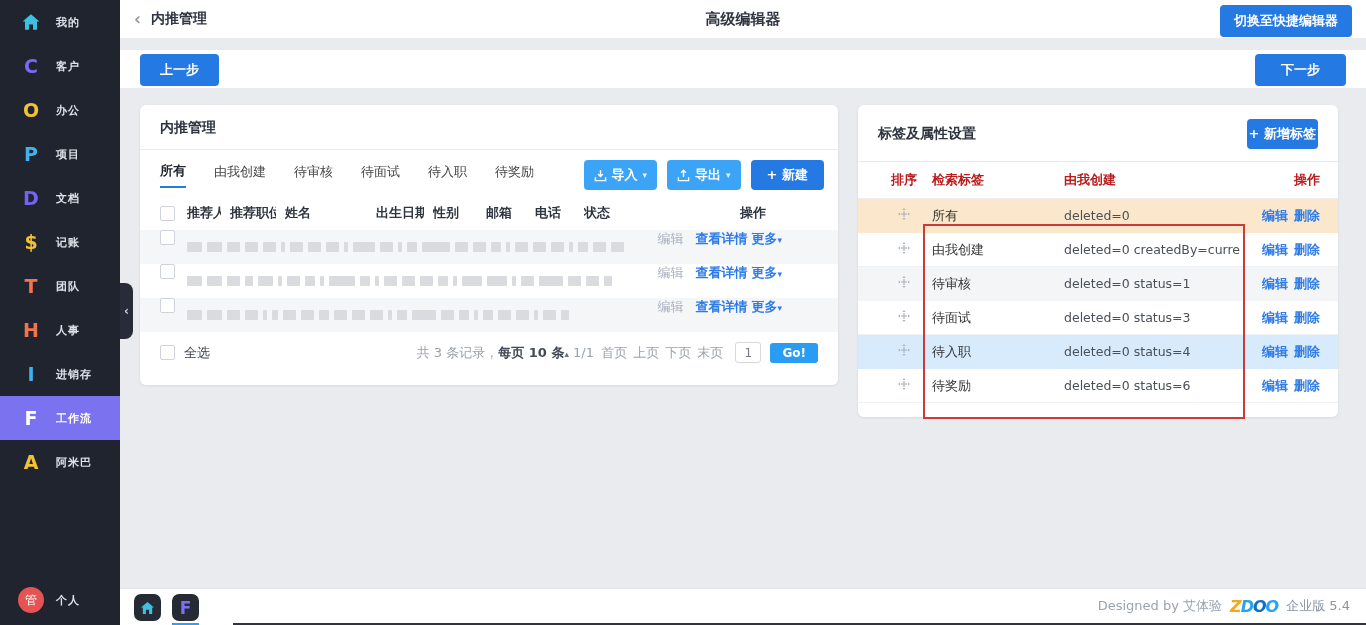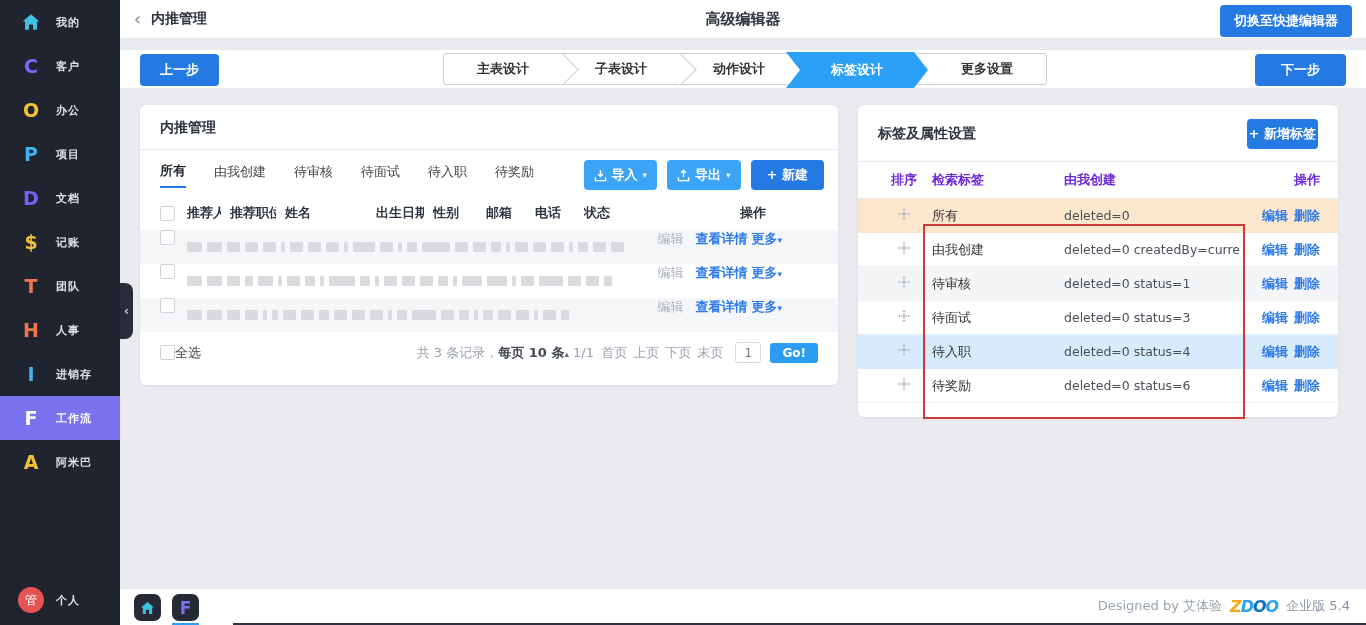--- a/index.html
+++ b/index.html
@@ -76,32 +76,32 @@
   .lrow { display:flex; height:34px; padding:0 20px; }
   .lrow.stripe { background:#f5f6f8; }
   .lrow .chk { margin-right:12px; }
   .blocks { display:flex; align-items:center; gap:5px; width:460px; overflow:hidden; flex:none; }
   .blk { height:10px; background:#d9dbdf; border-radius:1px; flex:none; }
   .row-actions { flex:1; text-align:right; padding-right:36px; white-space:nowrap; }
   .lnk-gray { color:#a7afbd; margin-right:8px; cursor:pointer; }
   .lnk-blue { color:#2f7ce8; font-weight:bold; cursor:pointer; margin-left:4px; }
   .lnk-blue .caret { font-size:9px; }
   .list-footer { display:flex; align-items:center; padding:10px 20px; }
-  .select-all { display:flex; align-items:center; color:#3a4049; }
+  .select-all { display:flex; align-items:center; gap:9px; color:#3a4049; }
   .pager { flex:1; text-align:right; color:#9aa2ae; font-size:13px; white-space:nowrap; }
   .pager b { color:#434a55; }
   .pager .caret-up { font-size:9px; color:#6b7280; }
   .pager .nav-link { color:#9aa2ae; margin:0 3px; cursor:pointer; }
   .page-input { width:26px; height:21px; border:1px solid #d5d9df; border-radius:3px; text-align:center;
     color:#778; font-size:12px; margin:0 5px; font-family:inherit; }
   .go-btn { background:#2b9cf3; color:#fff; border:none; border-radius:3px; font-weight:bold;
     font-size:12px; padding:3px 12px; cursor:pointer; font-family:inherit; }
 
   
-  .tag-header { display:flex; align-items:center; padding:9px 18px; font-weight:bold; color:#6d28d9;
+  .tag-header { display:flex; align-items:center; padding:9px 18px; font-weight:bold; color:#b91c1c;
     border-bottom:1px solid #eceef1; }
   .tcol-sort { width:56px; text-align:center; flex:none; }
   .tcol-label { width:132px; flex:none; }
   .tcol-cond { flex:1; overflow:hidden; white-space:nowrap; }
   .tcol-op { width:80px; text-align:right; flex:none; }
   .trow { display:flex; align-items:center; height:34px; padding:0 18px; border-bottom:1px solid #f0f1f4; }
   .trow.orange { background:#fbe7cc; border-bottom-color:#fbe7cc; }
   .trow.stripe { background:#f4f5f7; border-bottom-color:#f4f5f7; }
   .trow.blue { background:#d8ebfc; border-bottom-color:#d8ebfc; }
   .trow .cond { color:#4a5058; font-size:12.5px; }
@@ -196,39 +196,20 @@
     <div class="back-group">
       <span class="back-chevron">‹</span>
       <span class="back-label">内推管理</span>
     </div>
     <div class="top-title">高级编辑器</div>
     <button class="btn-blue switch-btn">切换至快捷编辑器</button>
   </div>
 
   <div class="wizardbar">
     <button class="btn-blue prev-btn">上一步</button>
-    <div class="wizard-steps" id="wizard-steps">
-        <div class="wstep">
-          <span>主表设计</span>
-          <i class="sep"></i>
-        </div>
-        <div class="wstep">
-          <span>子表设计</span>
-          <i class="sep"></i>
-        </div>
-        <div class="wstep">
-          <span>动作设计</span>
-        </div>
-        <div class="wstep active">
-          <span>标签设计</span>
-        </div>
-        <div class="wstep">
-          <span>更多设置</span>
-        </div>
-      </div>
     <button class="btn-blue next-btn">下一步</button>
   </div>
 
   <section class="card card-left">
     <div class="card-title-row" style="border-bottom:1px solid #e8eaee;">
       <span class="card-title">内推管理</span>
     </div>
     <div class="toolbar-row">
       <div class="tabs" id="list-tabs">
           <span class="tab active">所有</span>

